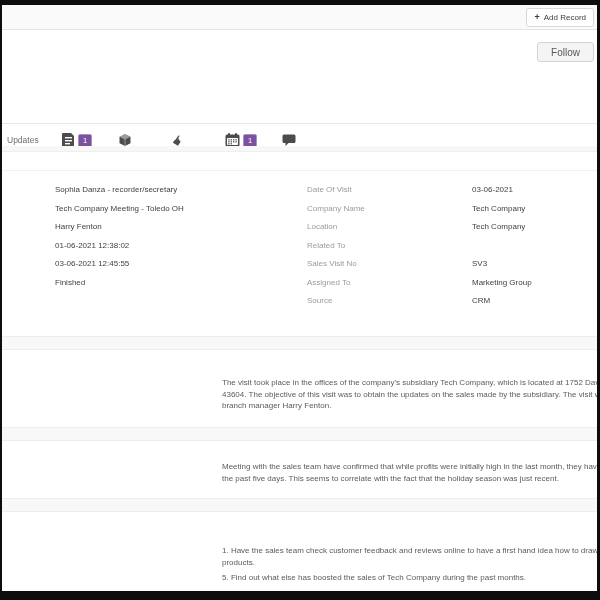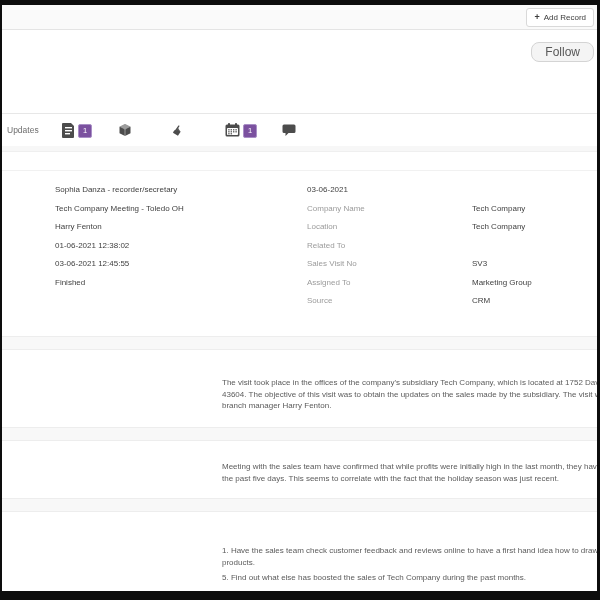--- a/index.html
+++ b/index.html
@@ -18,25 +18,25 @@
   .btn{font-family:inherit;box-sizing:border-box;cursor:pointer;}
   .add-record{
     position:absolute;right:3px;top:3px;height:19px;
     background:#ffffff;border:1px solid #d9d9d9;border-radius:3px;
     font-size:8px;color:#3c3c3c;padding:0 7px;
     display:flex;align-items:center;gap:4px;
   }
   .plus{font-weight:800;font-size:9px;line-height:1;color:#3c3c3c;}
   .follow{
     position:absolute;right:3px;top:37px;height:20px;
-    background:#f4f4f4;border:1px solid #d4d4d4;border-radius:8px;
-    font-size:12px;color:#585858;padding:0 13px;
-  }
-  
-  .tabbar{position:absolute;left:0;top:108px;width:100%;height:33px;background:#fff;border-top:1px solid #e7e7e7;box-sizing:border-box;}
+    background:#f4f4f4;border:1px solid #d4d4d4;border-radius:3px;
+    font-size:10px;color:#585858;padding:0 13px;
+  }
+  
+  .tabbar{position:absolute;left:0;top:118px;width:100%;height:33px;background:#fff;border-top:1px solid #e7e7e7;box-sizing:border-box;}
   .substrip{position:absolute;left:0;top:141px;width:100%;height:6px;background:#f7f7f7;border-bottom:1px solid #efefef;box-sizing:border-box;}
   .updates{position:absolute;left:5px;top:0;height:32px;line-height:32px;font-size:8.5px;color:#6e6e6e;cursor:pointer;}
   .tabicon{position:absolute;top:8px;width:16px;height:16px;display:flex;align-items:center;justify-content:center;cursor:pointer;}
   .hand-glyph{font-size:13px;color:#4c4c4c;display:inline-block;transform:rotate(-55deg);line-height:1;}
   .badge{
     position:absolute;top:10px;width:12px;height:12px;
     background:#7b519f;border:1px solid #a98fc6;border-radius:2px;
     color:#fff;font-size:7.5px;line-height:12px;text-align:center;box-sizing:content-box;
   }
   
@@ -148,20 +148,21 @@
 
       <div class="row">03-06-2021 12:45:55</div>
 
       <div class="row">Finished</div>
 
     </div>
 
   <div class="rightcol">
 
       <div class="row">
+        <span class="lbl">Date Of Visit</span>
         <span class="val">03-06-2021</span>
       </div>
 
       <div class="row">
         <span class="lbl">Company Name</span>
         <span class="val link">Tech Company</span>
       </div>
 
       <div class="row">
         <span class="lbl">Location</span>

